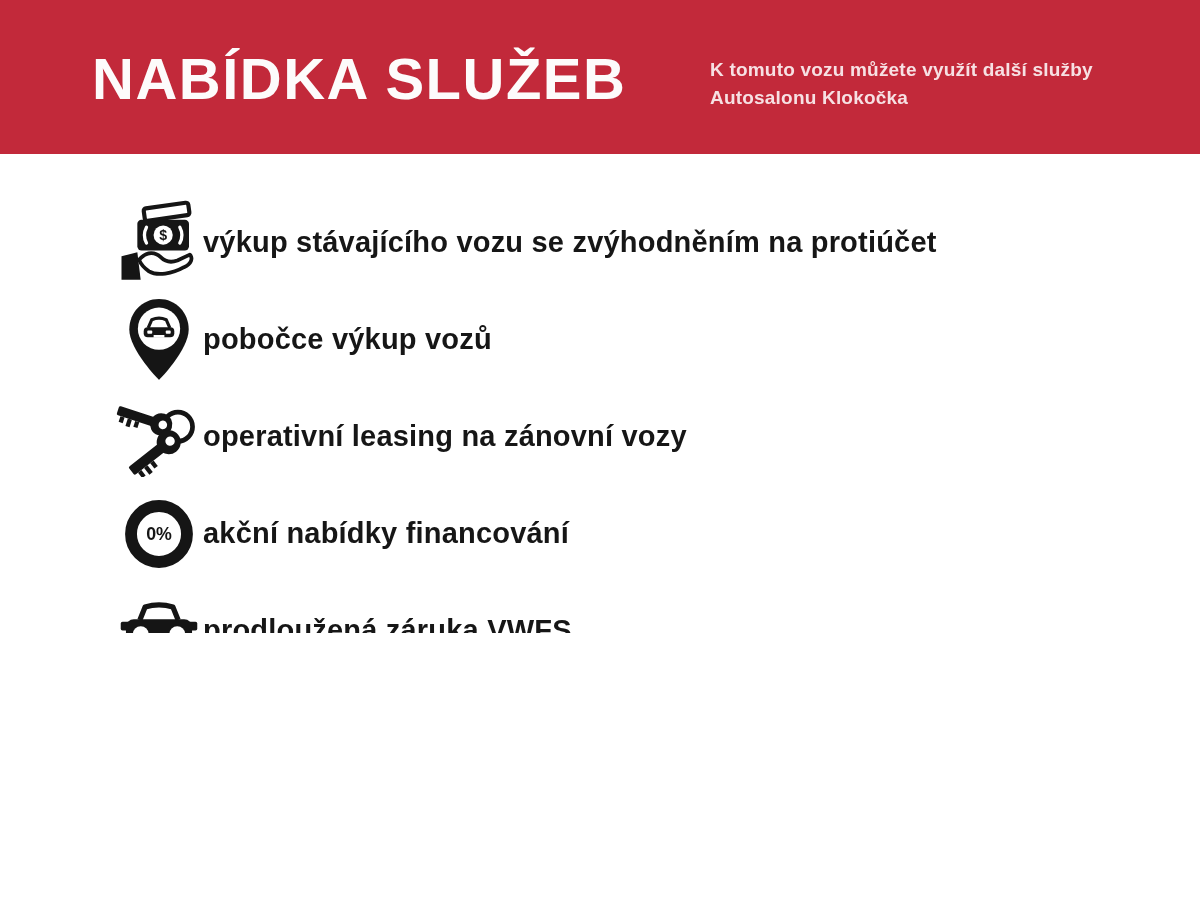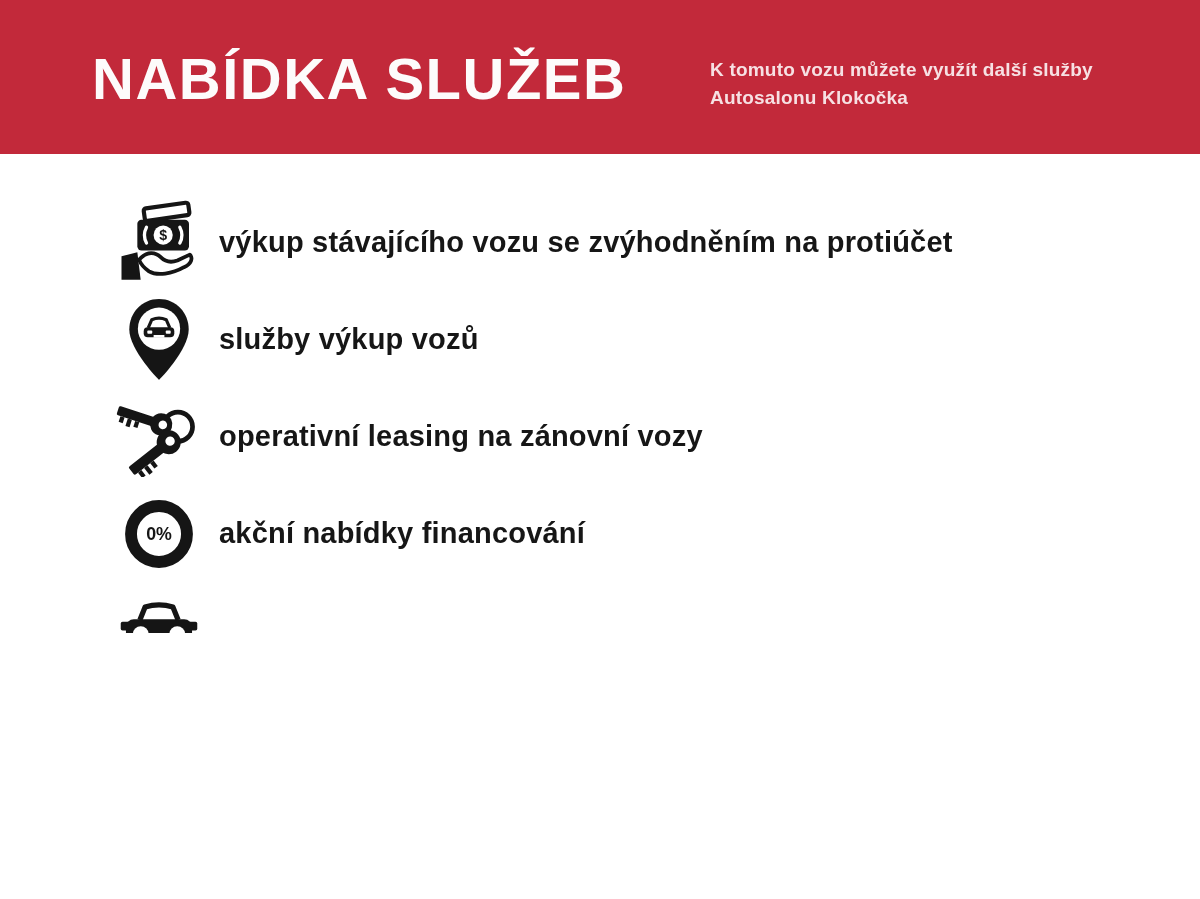--- a/index.html
+++ b/index.html
@@ -60,21 +60,20 @@
     min-width: 88px;
     display: flex;
     align-items: center;
     justify-content: center;
   }
   .service-label {
     color: #161616;
     font-size: 29px;
     font-weight: 700;
     letter-spacing: 0.2px;
-    margin-left: 16px;
     white-space: nowrap;
   }
   .service-icon svg { display: block; }
   .ic { fill: #151515; }
   .ic-stroke { fill: none; stroke: #151515; }
 
   
   .logo {
     margin: 30px 0 0 88px;
     color: #c92129;
@@ -120,21 +119,21 @@
         <svg width="72" height="87" viewBox="0 0 80 96">
           <path d="M40 3 C21 3 7 18 7 37 C7 60 40 93 40 93 C40 93 73 60 73 37 C73 18 59 3 40 3 Z" class="ic"></path>
           <circle cx="40" cy="36" r="23.5" fill="#ffffff"></circle>
           <path d="M28 35 L32 26 Q40 22.5 48 26 L52 35" class="ic-stroke" stroke-width="3.5" stroke-linejoin="round"></path>
           <rect x="23" y="34.5" width="34" height="11" rx="4.5" class="ic"></rect>
           <rect x="27" y="38" width="5.5" height="3.5" rx="1" fill="#ffffff"></rect>
           <rect x="47.5" y="38" width="5.5" height="3.5" rx="1" fill="#ffffff"></rect>
           <rect x="34" y="43" width="12" height="3" fill="#ffffff"></rect>
         </svg>
       </span>
-      <span class="service-label">služby výkup vozů</span>
+      <span class="service-label">pobočce výkup vozů</span>
     </div>
 
     <div class="service-row">
       <span class="service-icon">
         <svg width="86" height="80" viewBox="0 0 100 92">
           <circle cx="72" cy="34" r="17" class="ic-stroke" stroke-width="5.5"></circle>
           <g transform="rotate(18 28 26)">
             <rect x="0" y="18" width="46" height="11" rx="2" class="ic"></rect>
             <rect x="5" y="29" width="5" height="7" class="ic"></rect>
             <rect x="14" y="29" width="5" height="9" class="ic"></rect>
@@ -173,20 +172,21 @@
           <rect x="80" y="26" width="10" height="10" rx="2" class="ic"></rect>
           <rect x="8" y="23" width="76" height="34" rx="9" class="ic"></rect>
           <circle cx="25" cy="40" r="9" fill="#ffffff"></circle>
           <circle cx="67" cy="40" r="9" fill="#ffffff"></circle>
           <rect x="16" y="50" width="9" height="4" fill="#ffffff"></rect>
           <rect x="67" y="50" width="9" height="4" fill="#ffffff"></rect>
           <rect x="13" y="57" width="17" height="9" class="ic"></rect>
           <rect x="62" y="57" width="17" height="9" class="ic"></rect>
         </svg>
       </span>
+      <span class="service-label">prodloužená záruka VWFS</span>
     </div>
 
     <div class="service-row">
       <span class="service-icon">
         <svg width="70" height="80" viewBox="0 0 82 94">
           <path d="M41 3 C50 11 62 15 75 15 C75 43 67 72 41 91 C15 72 7 43 7 15 C20 15 32 11 41 3 Z" class="ic"></path>
           <path d="M41 10.5 C48 16.5 58 20 68 20.5 C68 43 61 66 41 81.5 C21 66 14 43 14 20.5 C24 20 34 16.5 41 10.5 Z" fill="none" stroke="#ffffff" stroke-width="3"></path>
           <path d="M28 48 L38 59 L56 31" fill="none" stroke="#ffffff" stroke-width="9.5" stroke-linecap="round" stroke-linejoin="round"></path>
         </svg>
       </span>

